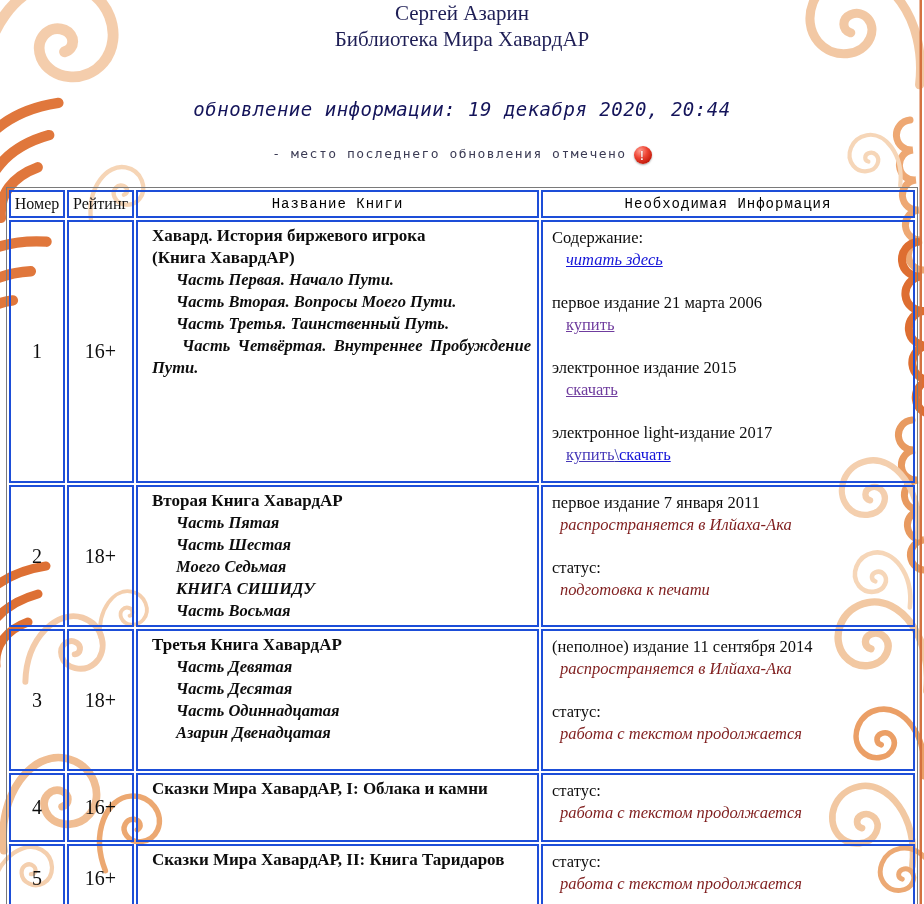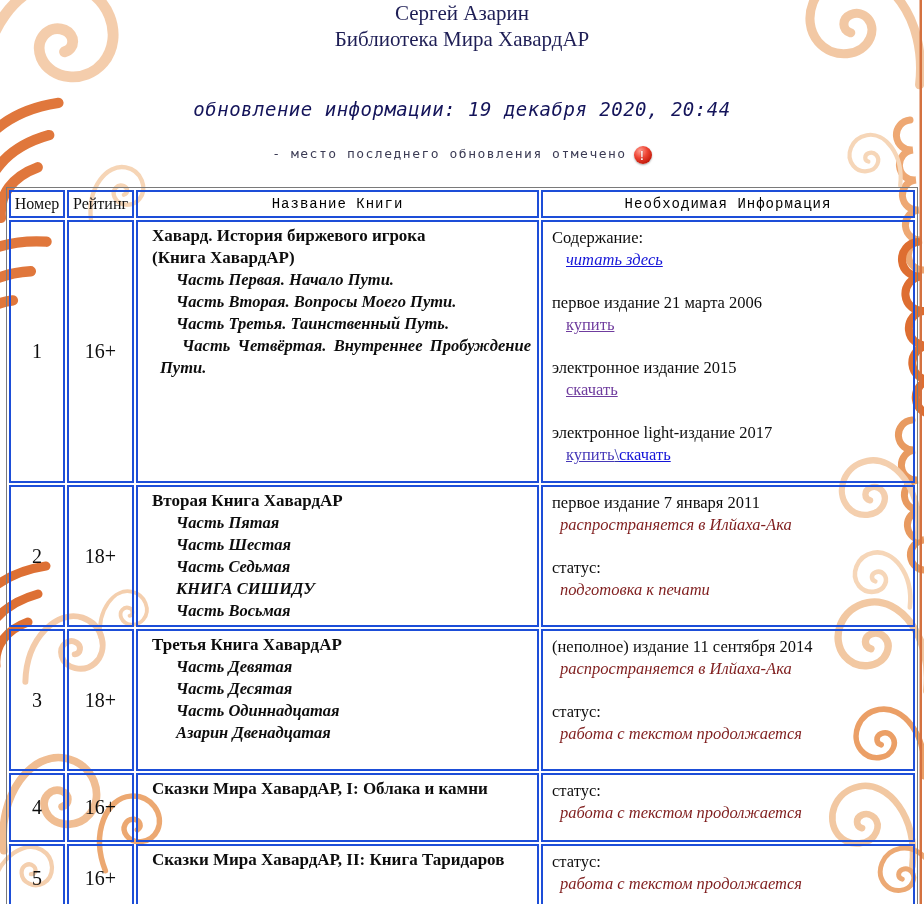--- a/index.html
+++ b/index.html
@@ -46,21 +46,21 @@
   .cell-title{padding:3px 6px 2px 14px;line-height:22px;font-weight:bold;}
   .cell-info{padding:5px 8px 2px 9px;line-height:22px;}
 
   .book-row:nth-child(1) td{height:252px;}
   .book-row:nth-child(2) td{height:131px;}
   .book-row:nth-child(3) td{height:131px;}
   .book-row:nth-child(4) td{height:58px;}
   .book-row:nth-child(5) td{height:58px;}
 
   .tl-plain{font-size:17px;color:#0d0d0d;}
-  .tl-plain-italic{font-size:16.5px;font-style:italic;color:#0d0d0d;margin-left:8px;}
+  .tl-plain-italic{font-size:16.5px;font-style:italic;color:#0d0d0d;}
   .tl-part{font-size:16.5px;font-style:italic;padding-left:24px;color:#0d0d0d;}
   .tl-part-justify{
     font-size:16.5px;font-style:italic;color:#0d0d0d;
     text-indent:30px;text-align:justify;text-align-last:justify;word-spacing:2px;
   }
 
   .il-plain{font-size:16.5px;color:#0d0d0d;}
   .il-italic{font-size:16.5px;font-style:italic;padding-left:8px;color:#7f1d1d;}
   .il-gap{height:21px;}
   .il-link{padding-left:14px;}
@@ -161,21 +161,21 @@
             <div class="il-link"><a class="lnk lnk-pair-a" href="#">купить</a><span class="lnk-sep">\</span><a class="lnk lnk-blue" href="#">скачать</a></div>
           </td>
         </tr>
         <tr class="book-row">
           <td class="cell-number">2</td>
           <td class="cell-rating">18+</td>
           <td class="cell-title">
             <div class="tl-plain">Вторая Книга ХавардАР</div>
             <div class="tl-part">Часть Пятая</div>
             <div class="tl-part">Часть Шестая</div>
-            <div class="tl-part">Часть Седьмая</div>
+            <div class="tl-part">Моего Седьмая</div>
             <div class="tl-part">КНИГА СИШИДУ</div>
             <div class="tl-part">Часть Восьмая</div>
           </td>
           <td class="cell-info">
             <div class="il-plain">первое издание 7 января 2011</div>
             <div class="il-italic">распространяется в Илйаха-Ака</div>
             <div class="il-gap"></div>
             <div class="il-plain">статус:</div>
             <div class="il-italic">подготовка к печати</div>
           </td>

